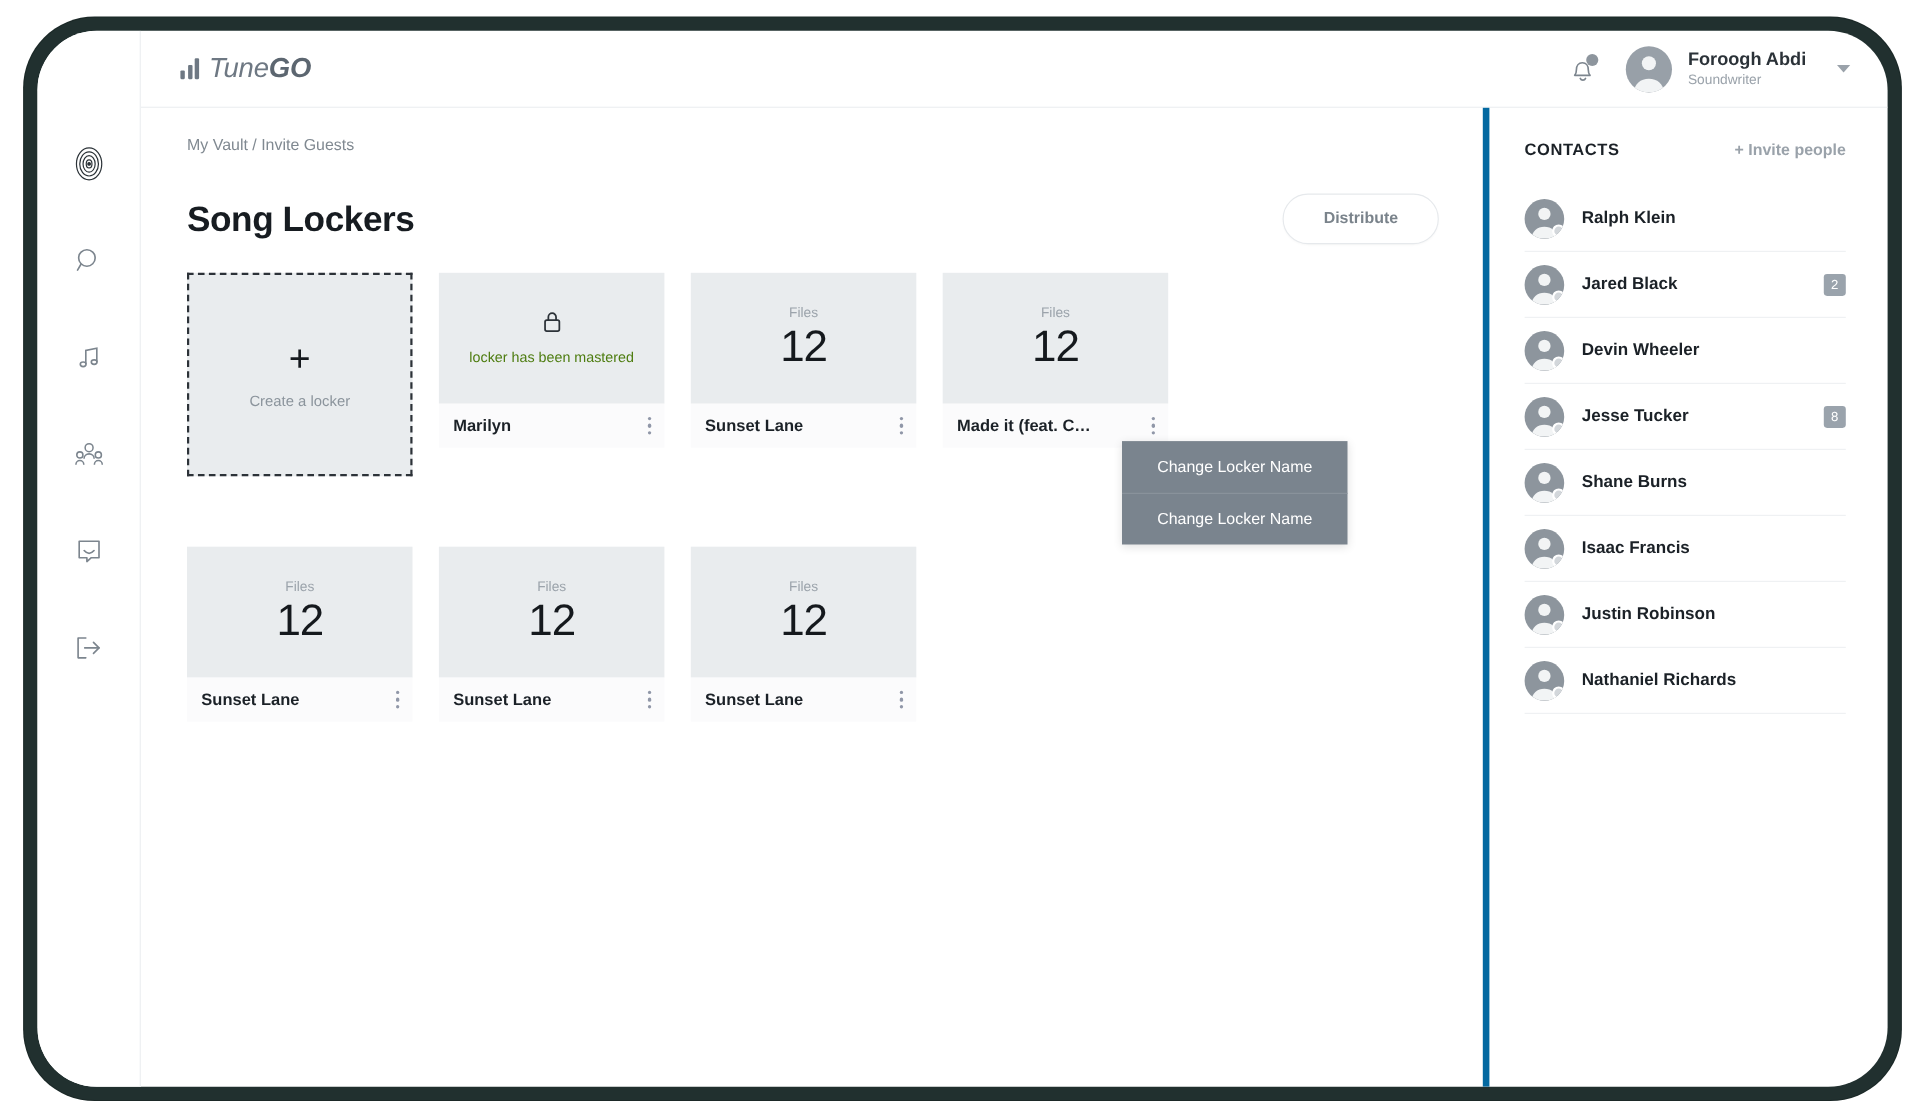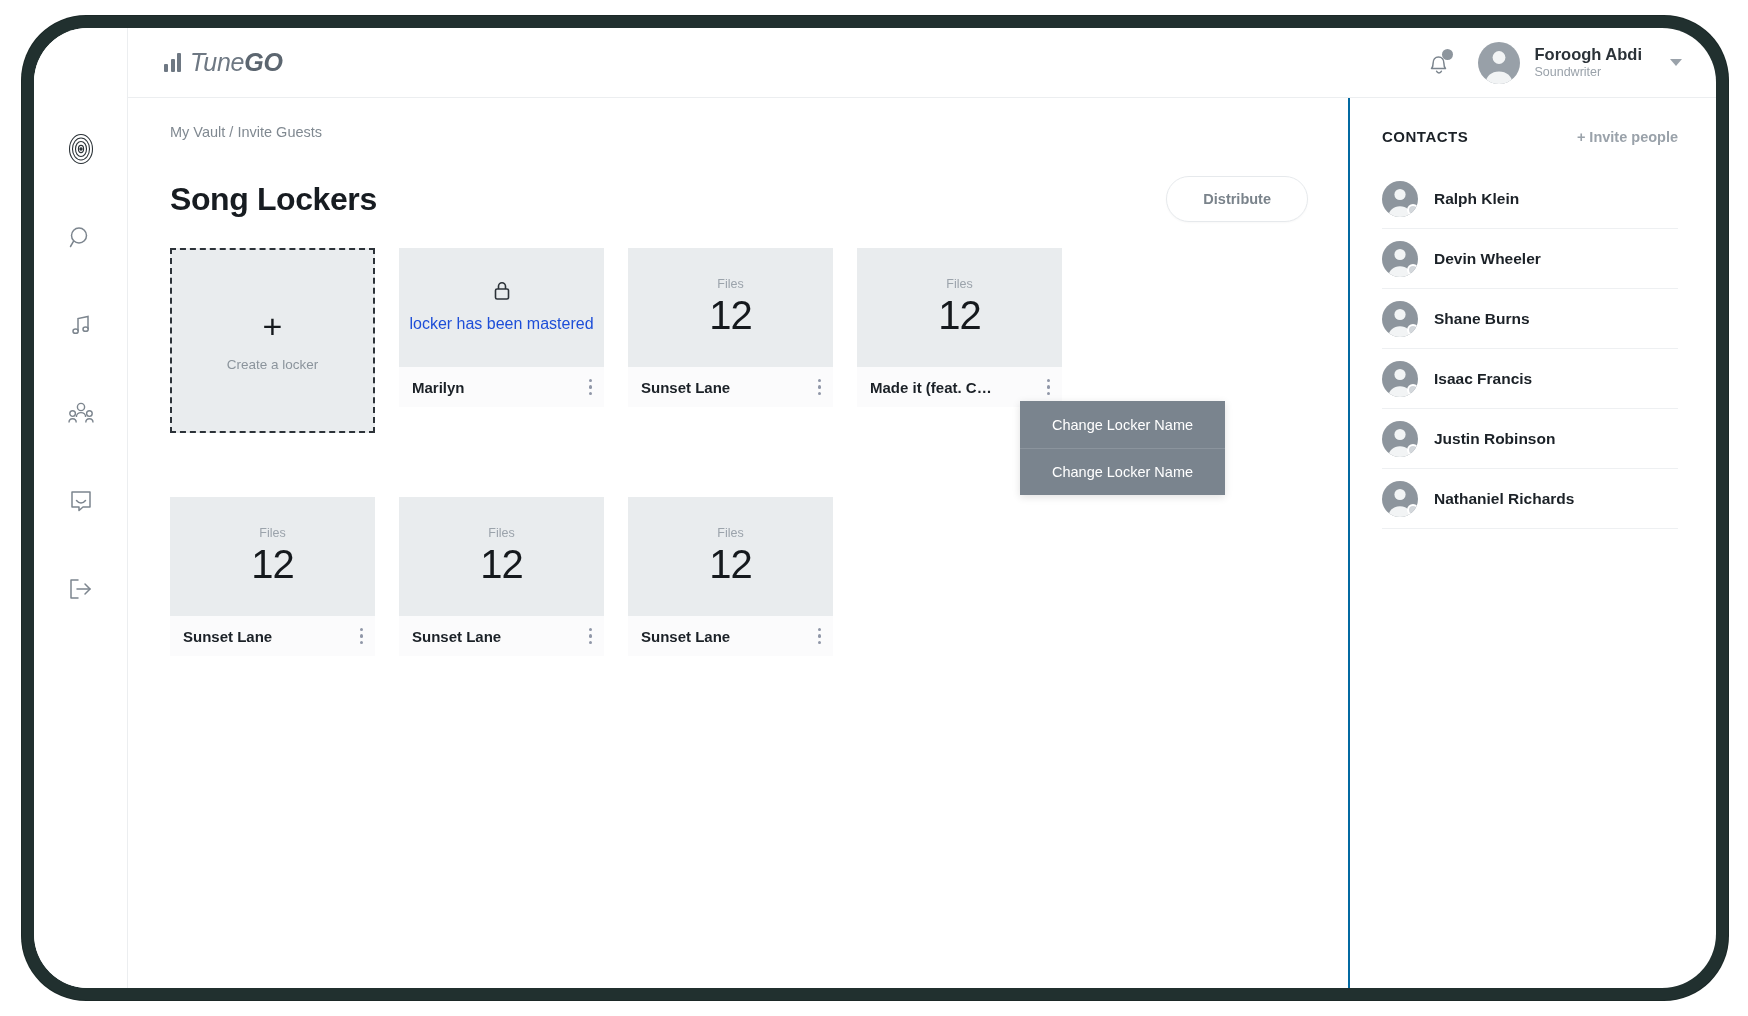--- a/index.html
+++ b/index.html
@@ -134,21 +134,21 @@
   .thumb {
     height: 119px;
     background: #e9ecee;
     display: flex; flex-direction: column;
     align-items: center; justify-content: center;
   }
   .files-label { font-size: 12.5px; color: #9ba3ab; margin-bottom: 2px; }
   .files-count { font-size: 40px; font-weight: 400; color: #15191d; letter-spacing: -1px; }
   .lock-icon { margin-bottom: 8px; color: #2c3238; }
   .mastered {
-    font-size: 16px; color: #1d4ed8; text-align: center; line-height: 1.35;
+    font-size: 13px; color: #4d7c0f; text-align: center; line-height: 1.35;
   }
   .card-foot {
     background: #fbfbfc;
     height: 40px;
     display: flex; align-items: center;
     padding: 0 12px 0 13px;
   }
   .card-name {
     font-size: 15px; font-weight: 700; color: #1b2127;
     white-space: nowrap; overflow: hidden; text-overflow: ellipsis;
@@ -168,21 +168,21 @@
     height: 47px;
     display: flex; align-items: center; justify-content: center;
     color: #ffffff; font-size: 14.5px;
     cursor: pointer;
   }
   .menu-item + .menu-item { border-top: 1px solid #8b949d; }
 
   
   .contacts {
     width: 368px; flex: 0 0 368px;
-    border-left: 2px solid #0369a1;
+    border-left: 6px solid #0369a1;
     padding: 30px 38px 0 32px;
   }
   .contacts-head { display: flex; align-items: center; margin-bottom: 24px; }
   .contacts-title { font-size: 15px; font-weight: 700; color: #1b2127; letter-spacing: 0.5px; }
   .invite { margin-left: auto; font-size: 14.5px; font-weight: 700; color: #9aa2aa; cursor: pointer; }
   .contact {
     display: flex; align-items: center;
     height: 60px;
     border-bottom: 1px solid #eef0f2;
     cursor: pointer;
@@ -441,32 +441,54 @@
           <span class="avatar-sm">
             <svg class="av-glyph" viewBox="0 0 36 36" fill="#f2f4f5">
                   <circle cx="18" cy="13.5" r="5.6"></circle>
                   <path d="M6.4 36c0-6.6 5.2-10.8 11.6-10.8S29.6 29.4 29.6 36z"></path>
                 </svg>
             <span class="status-dot"></span>
           </span>
           <span class="contact-name">Ralph Klein</span>
         </div>
 
+        <div class="contact">
+          <span class="avatar-sm">
+            <svg class="av-glyph" viewBox="0 0 36 36" fill="#f2f4f5">
+                  <circle cx="18" cy="13.5" r="5.6"></circle>
+                  <path d="M6.4 36c0-6.6 5.2-10.8 11.6-10.8S29.6 29.4 29.6 36z"></path>
+                </svg>
+            <span class="status-dot"></span>
+          </span>
+          <span class="contact-name">Jared Black</span>
+          <span class="count-badge">2</span>
+        </div>
 
         <div class="contact">
           <span class="avatar-sm">
             <svg class="av-glyph" viewBox="0 0 36 36" fill="#f2f4f5">
                   <circle cx="18" cy="13.5" r="5.6"></circle>
                   <path d="M6.4 36c0-6.6 5.2-10.8 11.6-10.8S29.6 29.4 29.6 36z"></path>
                 </svg>
             <span class="status-dot"></span>
           </span>
           <span class="contact-name">Devin Wheeler</span>
         </div>
 
+        <div class="contact">
+          <span class="avatar-sm">
+            <svg class="av-glyph" viewBox="0 0 36 36" fill="#f2f4f5">
+                  <circle cx="18" cy="13.5" r="5.6"></circle>
+                  <path d="M6.4 36c0-6.6 5.2-10.8 11.6-10.8S29.6 29.4 29.6 36z"></path>
+                </svg>
+            <span class="status-dot"></span>
+          </span>
+          <span class="contact-name">Jesse Tucker</span>
+          <span class="count-badge">8</span>
+        </div>
 
         <div class="contact">
           <span class="avatar-sm">
             <svg class="av-glyph" viewBox="0 0 36 36" fill="#f2f4f5">
                   <circle cx="18" cy="13.5" r="5.6"></circle>
                   <path d="M6.4 36c0-6.6 5.2-10.8 11.6-10.8S29.6 29.4 29.6 36z"></path>
                 </svg>
             <span class="status-dot"></span>
           </span>
           <span class="contact-name">Shane Burns</span>

